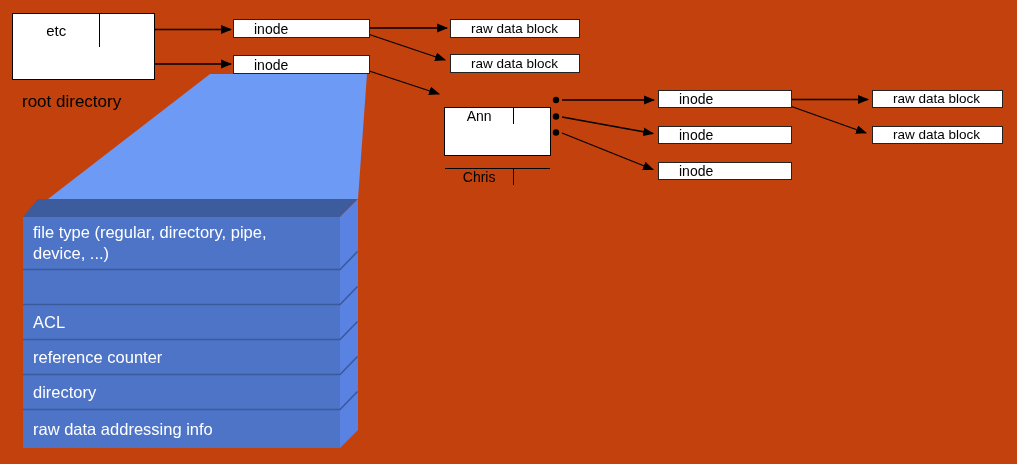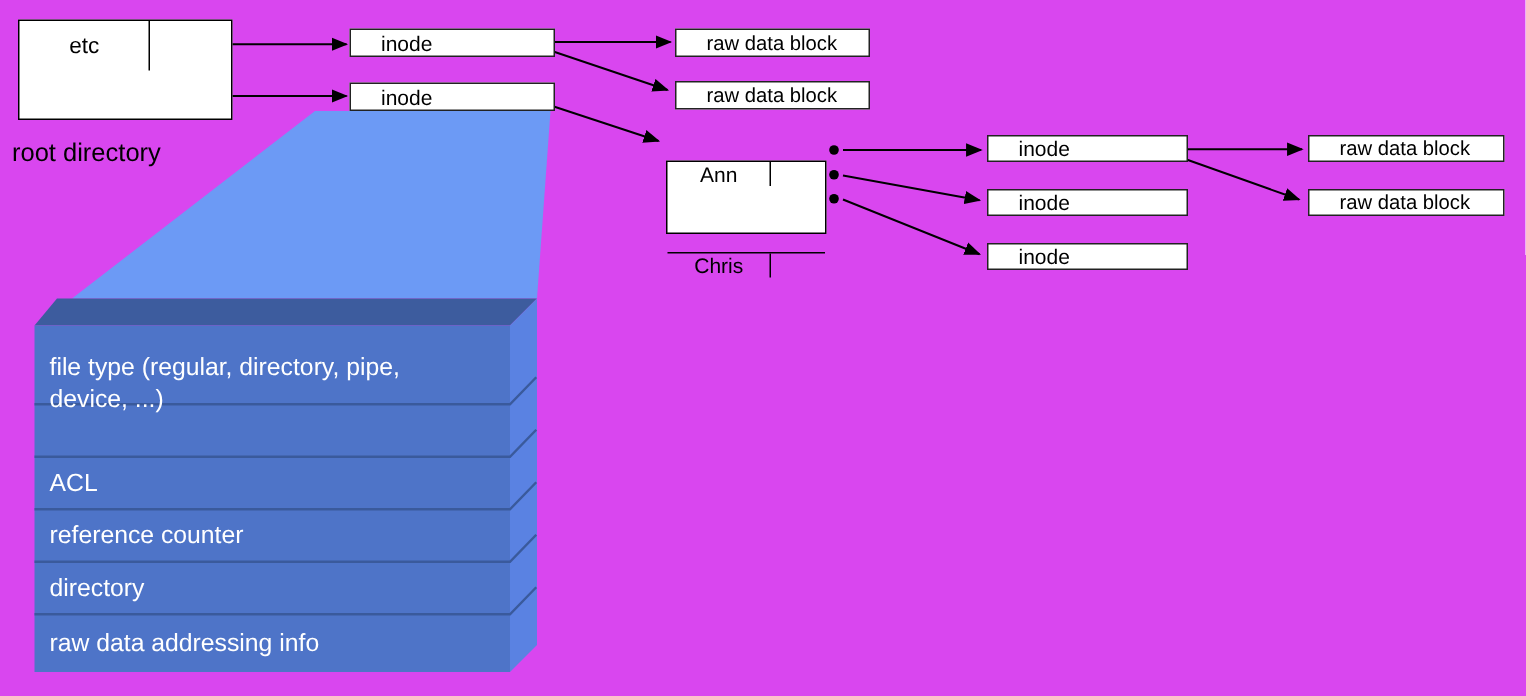--- a/index.html
+++ b/index.html
@@ -1,19 +1,19 @@
 <!DOCTYPE html>
 <html><head>
 <meta charset="utf-8">
 <style>
   html,body{margin:0;padding:0;background:#ffffff;}
   #canvas{
     position:relative;
     width:1017px;height:464px;
-    background:#d946ef;
+    background:#c2410c;
     font-family:"Liberation Sans", sans-serif;
     color:#000;
     overflow:hidden;
   }
   #wires{position:absolute;left:0;top:0;width:1017px;height:464px;z-index:1;}
   .conn{stroke:#000;stroke-width:1.3;fill:none;}
   .divline{stroke:#3A5A9C;stroke-width:1.6;fill:none;}
   .bullet{fill:#000;}
 
   .box{
@@ -43,21 +43,21 @@
   .caption{
     position:absolute;z-index:2;font-size:17px;white-space:nowrap;
   }
 
   .field-row{
     position:absolute;z-index:2;box-sizing:border-box;
     color:#ffffff;font-size:16.5px;
     display:flex;align-items:center;padding-left:10px;
   }
   .field-row.first{
-    display:block;padding-top:18px;line-height:21px;
+    display:block;padding-top:5px;line-height:21px;
     width:280px;white-space:normal;
   }
 </style>
 </head>
 <body>
 
 <div id="canvas">
 
   <svg id="wires">
     <defs>
@@ -100,21 +100,21 @@
     <circle class="bullet" cx="758" cy="99.5" r="2.8"></circle>
     <circle class="bullet" cx="772" cy="99.5" r="2.8"></circle>
   </svg>
 
   <div id="root-table" class="dir-table" style="left:12px;top:13px;width:143px;height:67px;grid-template-rows:1fr 1fr;">
     <div class="dir-row">
       <div class="name-cell">etc</div>
       <div class="ptr-cell"></div>
     </div>
   </div>
-  <div class="caption" style="left:8px;top:92px;">root directory</div>
+  <div class="caption" style="left:22px;top:92px;">root directory</div>
 
   <div class="box inode-box" style="left:233px;top:19px;width:137px;height:19px;">
     <span>inode</span>
   </div>
   <div class="box inode-box" style="left:233px;top:55px;width:137px;height:19px;">
     <span>inode</span>
   </div>
 
   <div class="box raw-box" style="left:450px;top:19px;width:130px;height:19px;">
     <span>raw data block</span>

